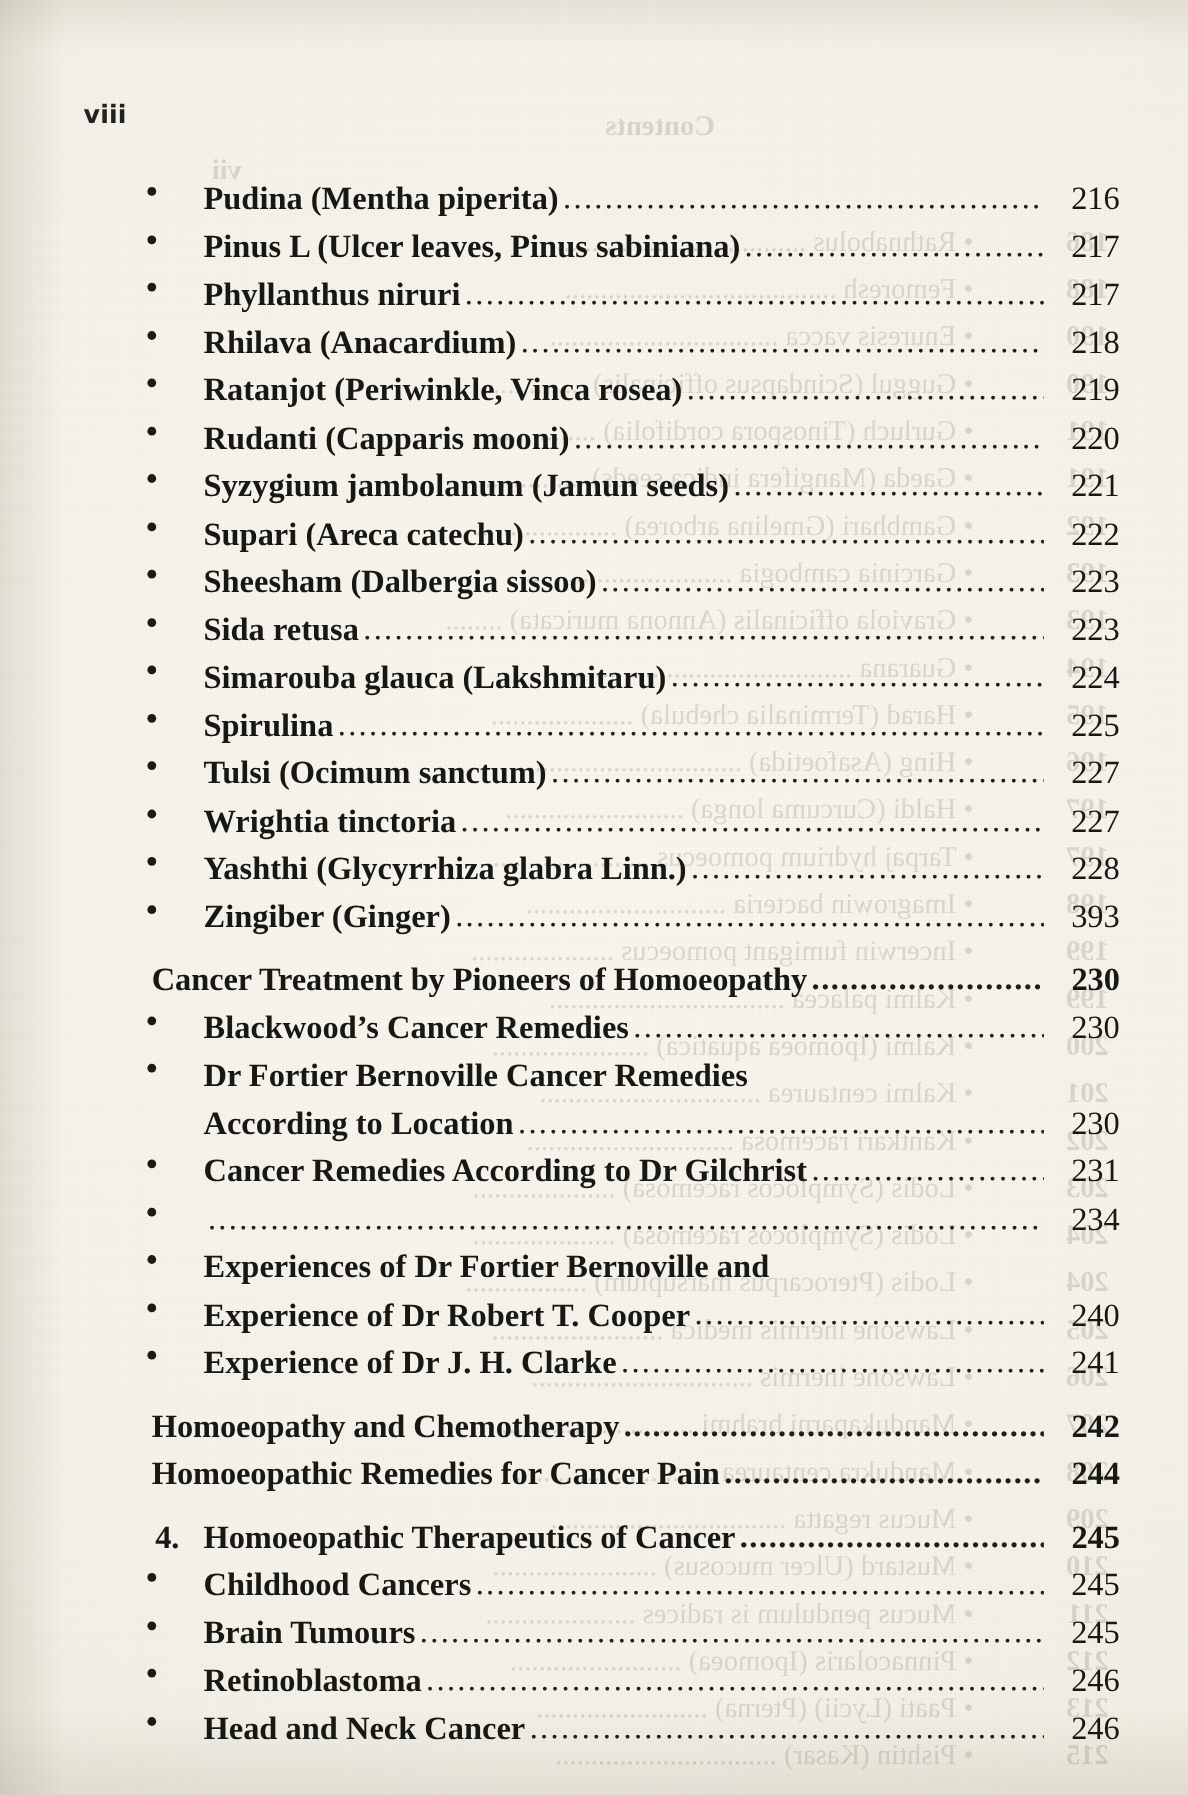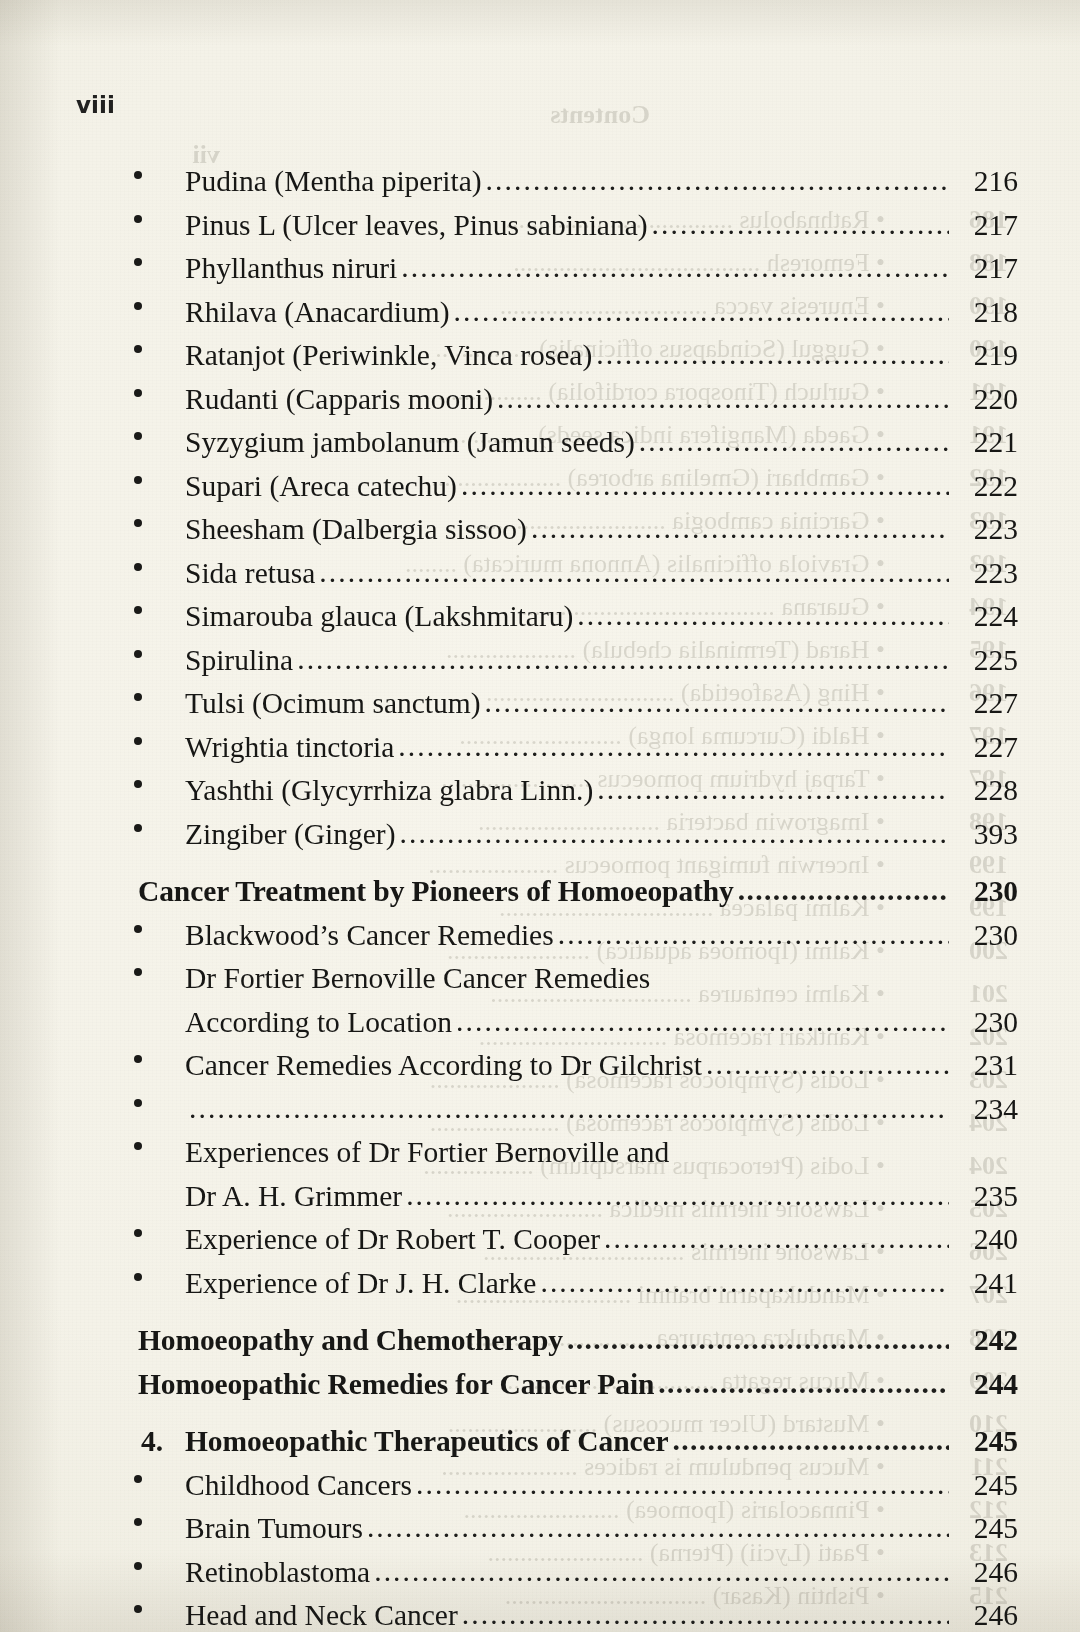--- a/index.html
+++ b/index.html
@@ -150,20 +150,21 @@
     text-align: right;
     padding-right: 22px;
     padding-left: 0;
     font-weight: bold;
   }
   .marker.none { width: 76px; }
 
   .label {
     flex: 0 0 auto;
     white-space: nowrap;
+    font-weight: bold;
   }
   .leader {
     flex: 1 1 auto;
     overflow: hidden;
     white-space: nowrap;
     margin: 0 3px 0 4px;
     color: #1d1d1b;
     font-size: 29.5px;
     letter-spacing: 2.1px;
     position: relative;
@@ -409,25 +410,20 @@
         <span class="marker bullet"></span>
         <span class="leader"></span>
         <span class="pageno">234</span>
       </div>
       <div class="entry">
         <span class="marker bullet"></span>
         <span class="label">Experiences of Dr Fortier Bernoville and</span>
         <span class="leader none"></span>
         <span class="pageno"></span>
       </div>
-      <div class="cont">
-        <span class="label">Dr A. H. Grimmer</span>
-        <span class="leader"></span>
-        <span class="pageno">235</span>
-      </div>
       <div class="entry">
         <span class="marker bullet"></span>
         <span class="label">Experience of Dr Robert T. Cooper</span>
         <span class="leader"></span>
         <span class="pageno">240</span>
       </div>
       <div class="entry">
         <span class="marker bullet"></span>
         <span class="label">Experience of Dr J. H. Clarke</span>
         <span class="leader"></span>

